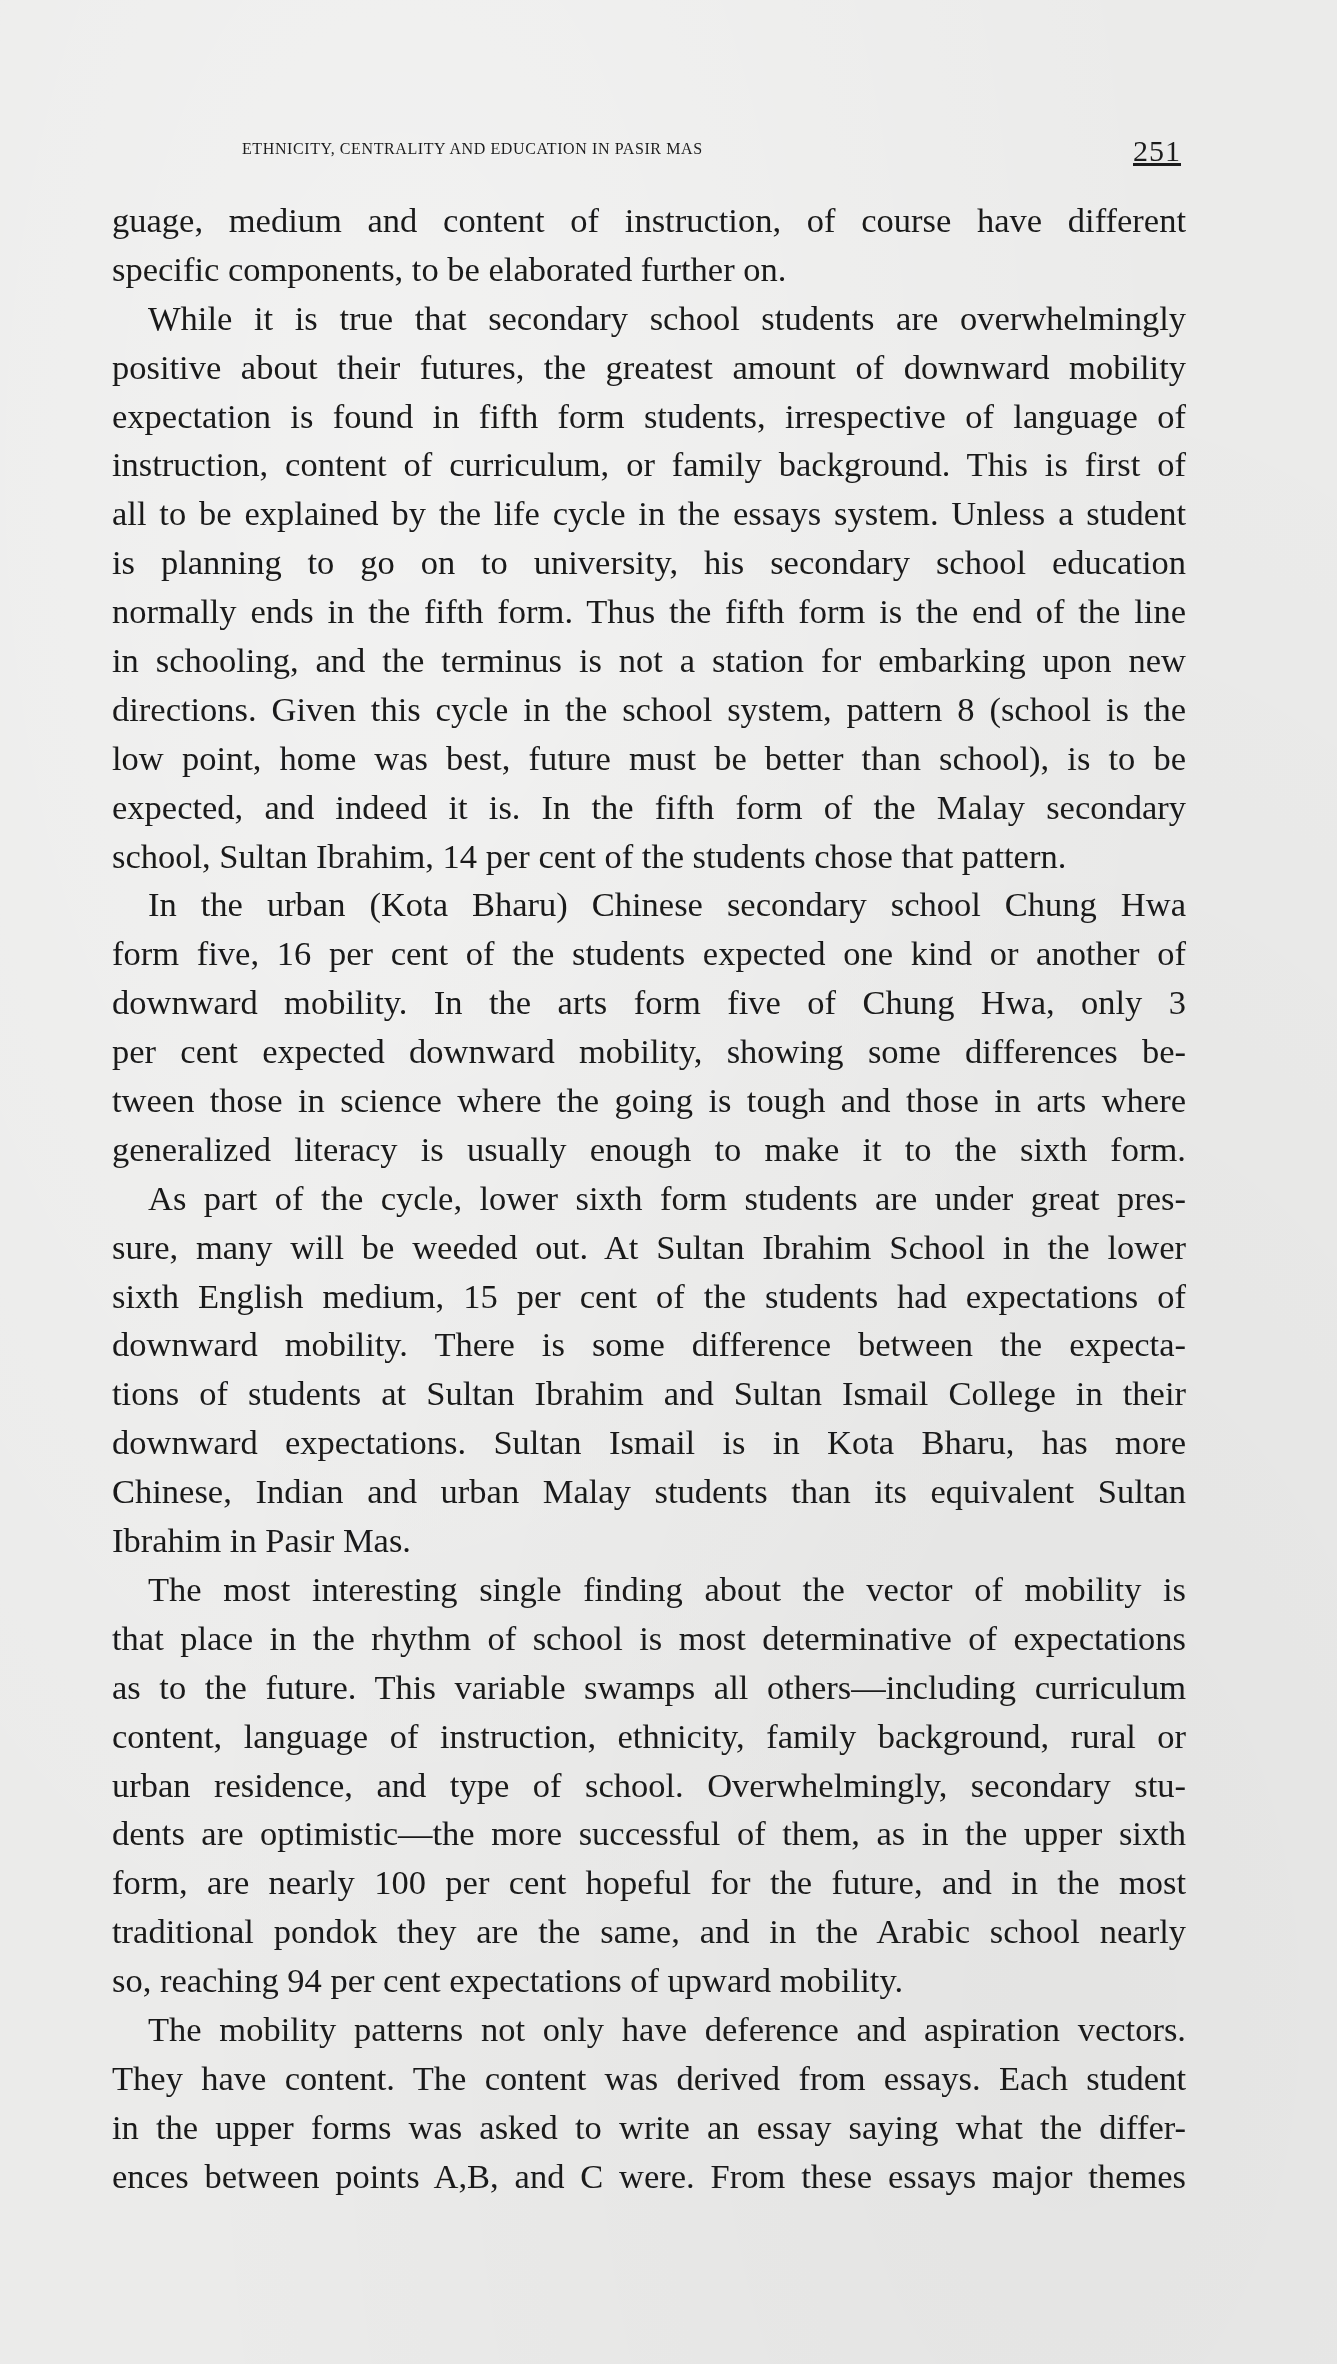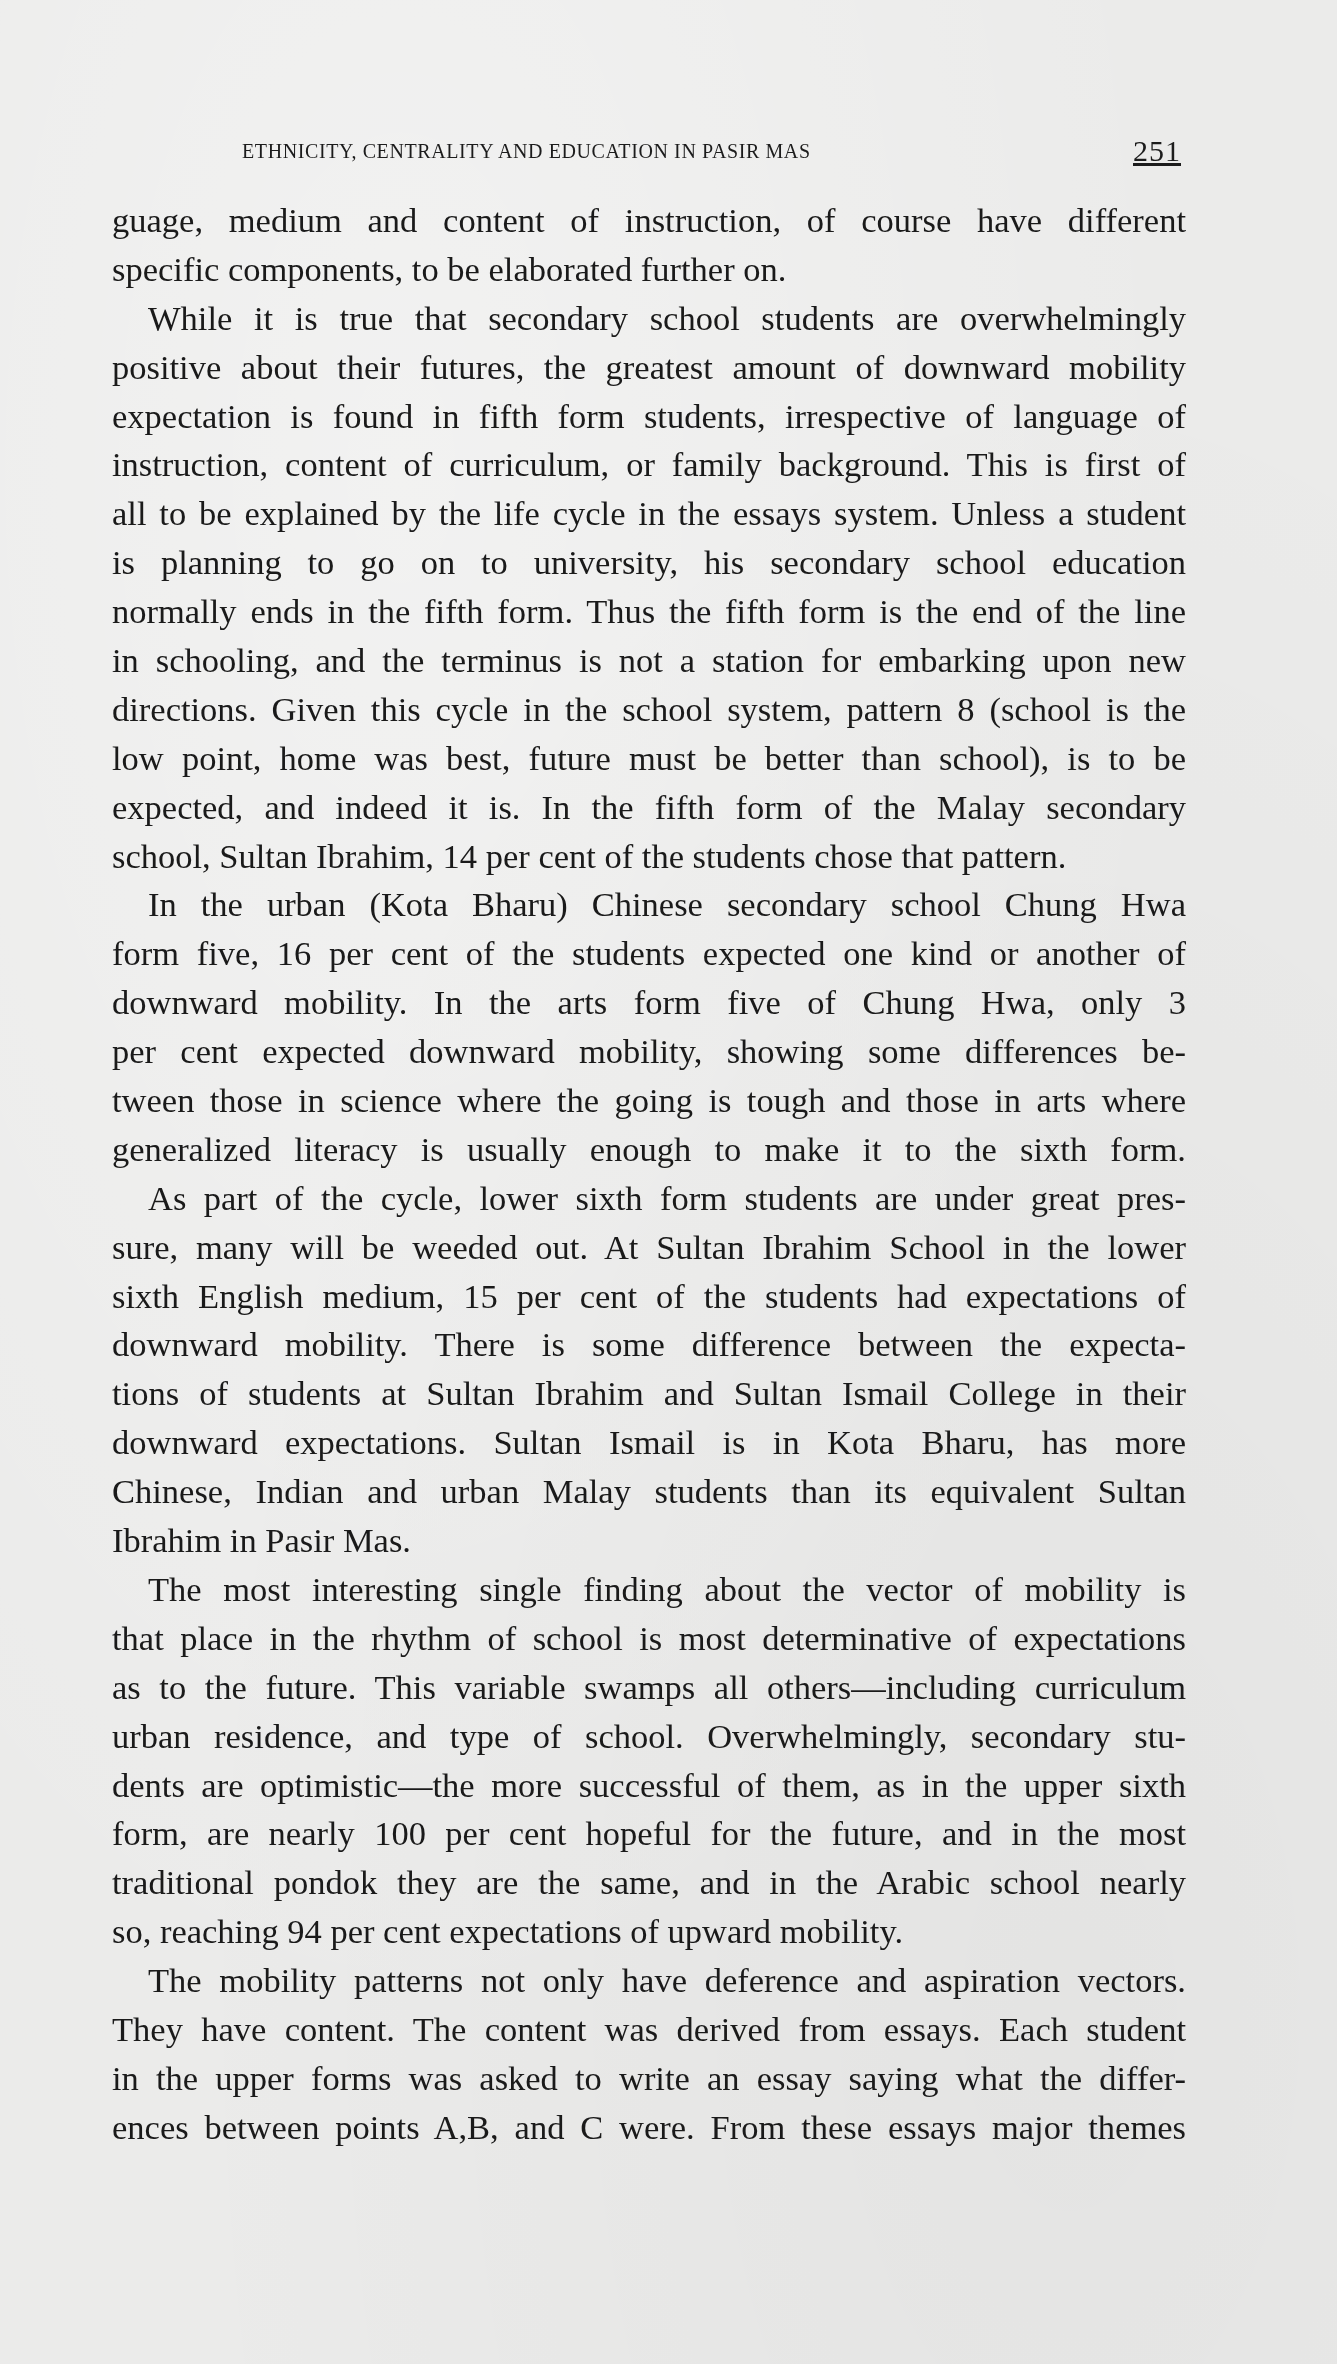--- a/index.html
+++ b/index.html
@@ -29,21 +29,21 @@
       top: 136px;
       width: 1075px;
       height: 40px;
       font-family: "Liberation Serif", "DejaVu Serif", serif;
       color: #1c1c1c;
     }
     .running-title {
       position: absolute;
       left: 130px;
       top: 4px;
-      font-size: 20px;
+      font-size: 16px;
       letter-spacing: 0.6px;
       white-space: nowrap;
     }
     .page-number {
       position: absolute;
       right: 6px;
       top: -2px;
       font-size: 30px;
       letter-spacing: 1px;
       text-decoration: underline;
@@ -135,20 +135,21 @@
       <span class="line">tions of students at Sultan Ibrahim and Sultan Ismail College in their</span>
       <span class="line">downward expectations. Sultan Ismail is in Kota Bharu, has more</span>
       <span class="line">Chinese, Indian and urban Malay students than its equivalent Sultan</span>
       <span class="line last">Ibrahim in Pasir Mas.</span>
     </p>
 
     <p class="para indent">
       <span class="line">The most interesting single finding about the vector of mobility is</span>
       <span class="line">that place in the rhythm of school is most determinative of expectations</span>
       <span class="line">as to the future. This variable swamps all others—including curriculum</span>
+      <span class="line">content, language of instruction, ethnicity, family background, rural or</span>
       <span class="line">urban residence, and type of school. Overwhelmingly, secondary stu-</span>
       <span class="line">dents are optimistic—the more successful of them, as in the upper sixth</span>
       <span class="line">form, are nearly 100 per cent hopeful for the future, and in the most</span>
       <span class="line">traditional pondok they are the same, and in the Arabic school nearly</span>
       <span class="line last">so, reaching 94 per cent expectations of upward mobility.</span>
     </p>
 
     <p class="para indent">
       <span class="line">The mobility patterns not only have deference and aspiration vectors.</span>
       <span class="line">They have content. The content was derived from essays. Each student</span>

